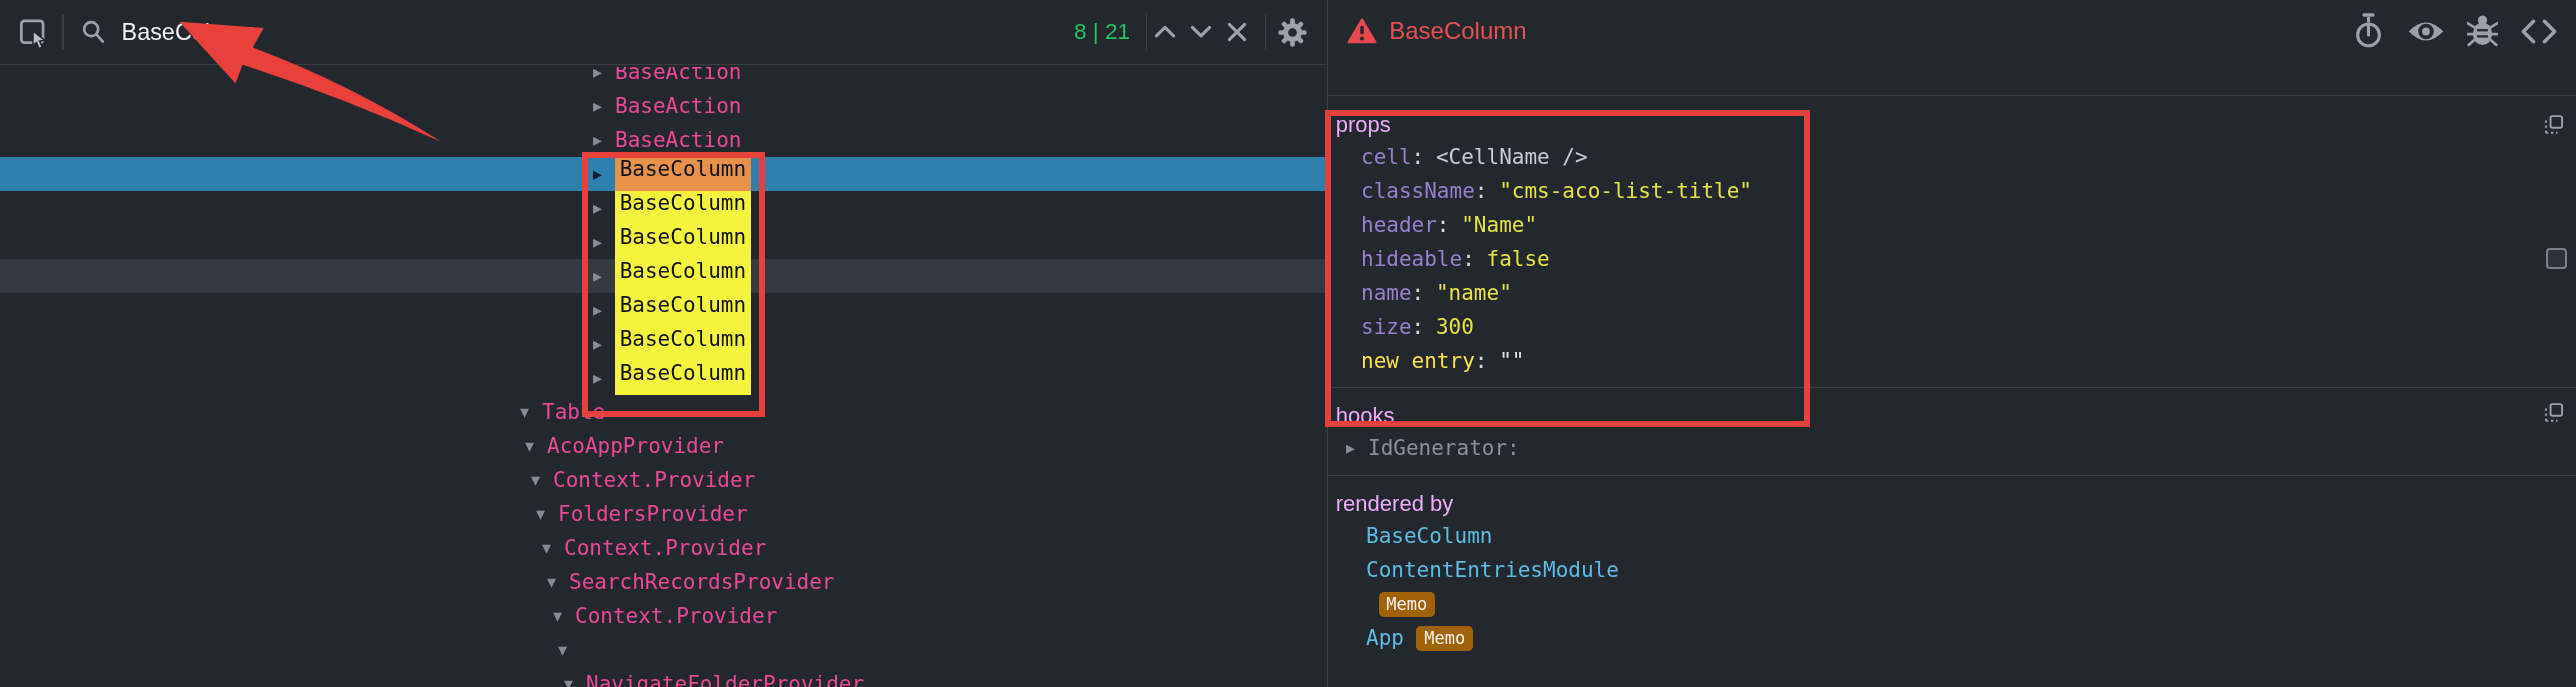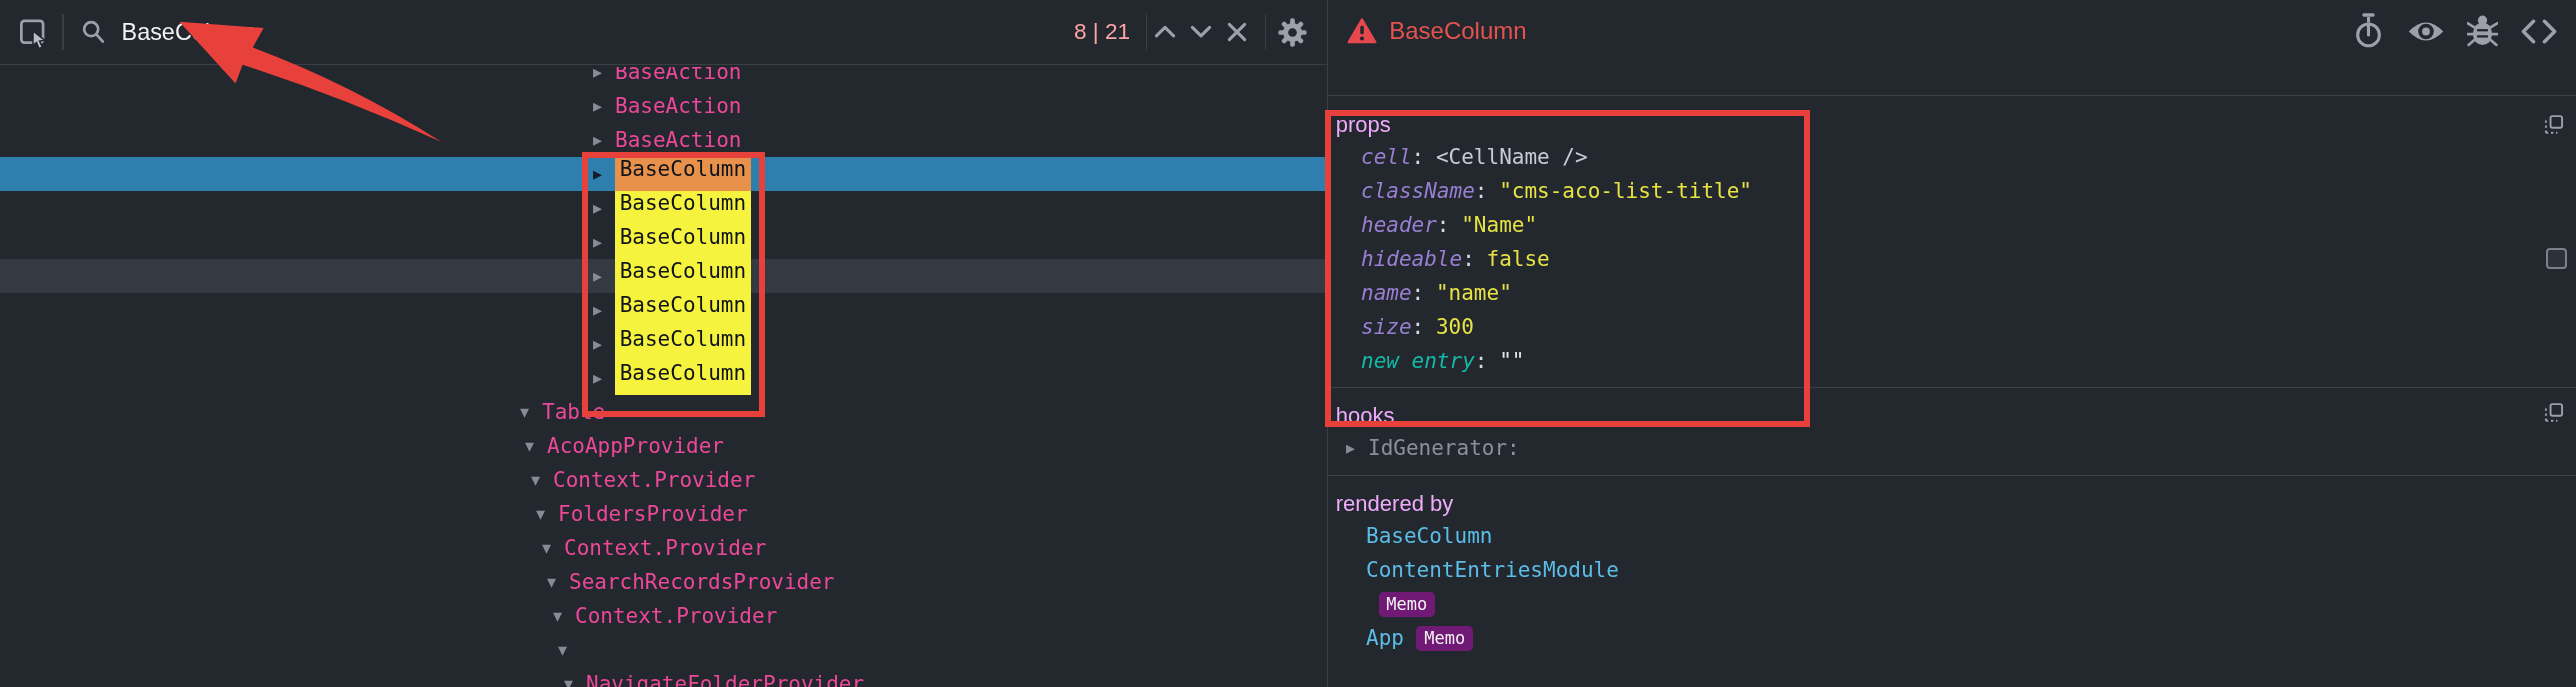--- a/index.html
+++ b/index.html
@@ -16,21 +16,21 @@
   .toolbar {
     height:65px; border-bottom:1.6px solid #3a3f46;
     display:flex; align-items:center; padding:0 17px 0 18.7px;
   }
   .tb-gap14 { margin-right:11px; } .tb-gap20 { margin-right:15.6px; } .tb-gap22 { margin-right:17px; }
   .vdiv { width:1.6px; height:36px; background:#3a3f46; flex:none; }
   .search-input {
     flex:1; min-width:0; background:transparent; border:0; outline:none;
     color:#f1f3f5; font:23.4px "Liberation Sans", sans-serif; margin-left:4.7px;
   }
-  .count { font-size:22.6px; color:#fca5a5; white-space:nowrap; margin:0 15.6px 0 12.5px; }
+  .count { font-size:22.6px; color:#22c55e; white-space:nowrap; margin:0 15.6px 0 12.5px; }
   .tb-btn { flex:none; display:flex; align-items:center; justify-content:center; width:36px; height:36px; cursor:pointer; }
 
   .tree {
     position:absolute; top:67px; left:0; right:0; bottom:0; overflow:hidden;
     font-family:"DejaVu Sans Mono", monospace; font-size:21px;
   }
   .tree-inner { margin-top:-11.7px; }
   .trow { height:34px; display:flex; align-items:center; white-space:nowrap; cursor:default; }
   .trow.sel { background:#2e7fad; }
   .trow.hov { background:#343a42; }
@@ -50,38 +50,38 @@
   .rp-title { color:#e5534f; font-size:24px; margin-left:12.5px; }
   .rp-actions { display:flex; align-items:center; height:34px; }
   .rp-actions > * { margin-left:23.4px; cursor:pointer; }
 
   .sec { position:relative; border-bottom:1.6px solid #3a3f46; padding:12.5px 0 9.4px 0; }
   .sec-title { font-size:22px; color:#f0abfc; height:31px; line-height:31px; padding-left:7.8px; }
   .copy-btn { position:absolute; right:12.5px; top:18.7px; cursor:pointer; }
 
   .prow { position:relative; height:34px; line-height:34px; padding-left:33px; white-space:nowrap;
           font-family:"DejaVu Sans Mono", monospace; font-size:21px; }
-  .pkey { color:#997fd1;font-style:italic; }
-  .pkey.muted { color:#14b8a6; }
+  .pkey { color:#997fd1; }
+  .pkey.muted { color:#fde047; }
   .pcolon { color:#d6dade; margin-right:11.7px; }
   .pval.str { color:#e7e344; }
   .pval.el  { color:#c6cdd5; }
   .pval.empty { color:#e6e9ec; }
   .cbox { position:absolute; right:9.4px; top:6.2px; width:21px; height:21px; border-radius:3.9px; cursor:pointer; }
   .cbox.off { background:#2d3138; border:2.3px solid #7a818b; }
   .cbox.on  { background:#8fb9f8; display:flex; align-items:center; justify-content:center; }
 
   .hookrow { height:34px; line-height:34px; padding-left:18px; white-space:nowrap;
              font-family:"DejaVu Sans Mono", monospace; font-size:21px; color:#8a919b; display:flex; align-items:center; }
   .hookrow .tri { color:#858c95; }
 
   .rbitem { height:34px; line-height:34px; padding-left:38px; white-space:nowrap; display:flex; align-items:center;
             font-family:"DejaVu Sans Mono", monospace; font-size:21px; }
   .rbitem .link { color:#5bbde6; cursor:pointer; }
-  .badge { margin-left:12.5px; background:#701a75; color:#f2f2f2; border-radius:4.7px;
+  .badge { margin-left:12.5px; background:#a16207; color:#f2f2f2; border-radius:4.7px;
            font-size:17px; line-height:17px; padding:3.9px 7.8px; }
   .badge:empty { display:none; }
 
   
   .anno { position:absolute; border:6.2px solid #e8413c; pointer-events:none; z-index:50; }
   #anno-rect-tree  { left:582px; top:152px; width:183px; height:265px; }
   #anno-rect-props { left:1325px; top:110px; width:485px; height:317px; }
   #anno-arrow { position:absolute; left:0; top:0; pointer-events:none; z-index:51; }
 </style>
 </head>

